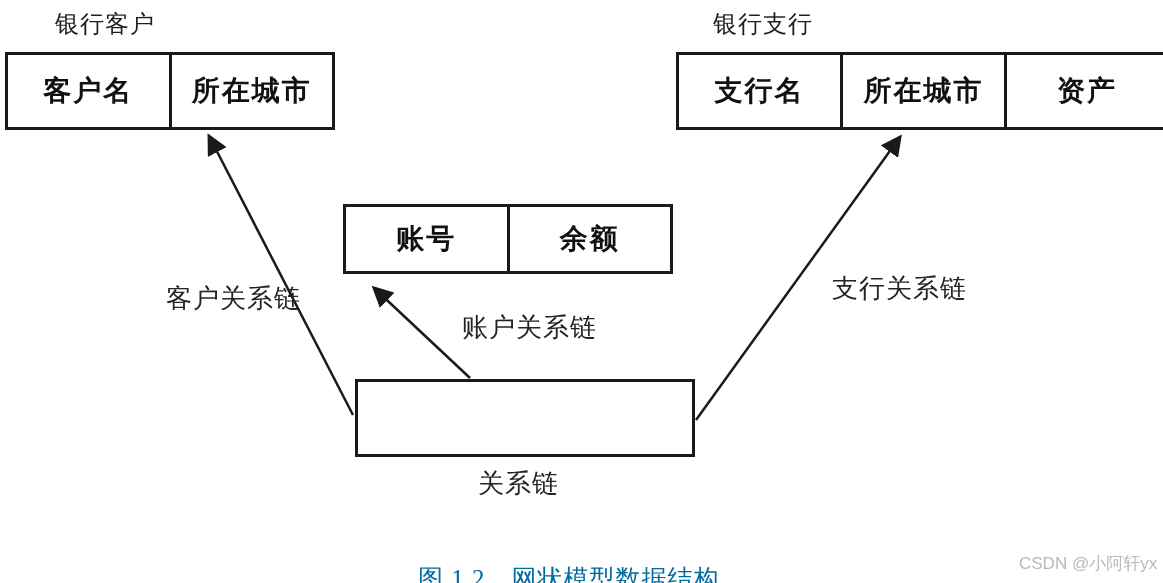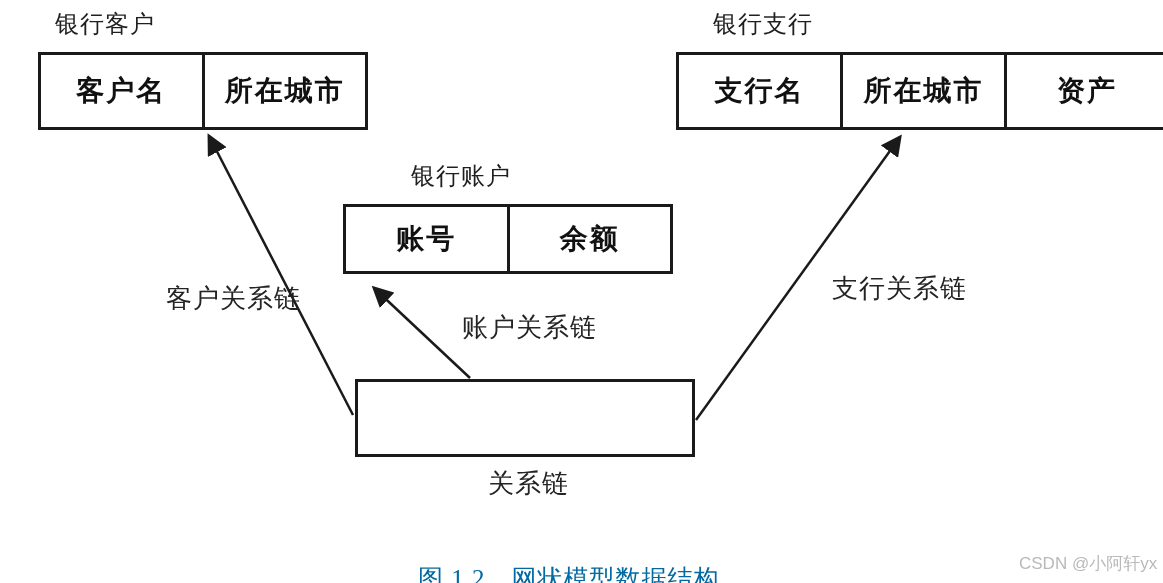--- a/index.html
+++ b/index.html
@@ -75,40 +75,39 @@
       <marker id="ah" viewBox="0 0 10 10" refX="8.5" refY="5" markerWidth="8.5" markerHeight="8.5" orient="auto-start-reverse">
         <path d="M0,0 L10,5 L0,10 z" fill="#1a1a1a"></path>
       </marker>
     </defs>
     <line x1="353" y1="415" x2="209" y2="136" stroke="#1a1a1a" stroke-width="2.5" marker-end="url(#ah)"></line>
     <line x1="470" y1="378" x2="374" y2="288" stroke="#1a1a1a" stroke-width="2.5" marker-end="url(#ah)"></line>
     <line x1="696" y1="420" x2="900" y2="137" stroke="#1a1a1a" stroke-width="2.5" marker-end="url(#ah)"></line>
   </svg>
 
   <div class="abs table-title" style="left:55px; top:8px;">银行客户</div>
-  <div class="abs record-table" style="left:5px; top:52px; width:330px; height:78px;margin-left:33px;">
+  <div class="abs record-table" style="left:5px; top:52px; width:330px; height:78px;">
     <div class="record-cell" style="width:165px;">客户名</div>
     <div class="record-cell" style="width:162px;">所在城市</div>
   </div>
 
   <div class="abs table-title" style="left:713px; top:8px;text-align:right;">银行支行</div>
   <div class="abs record-table" style="left:676px; top:52px; width:494px; height:78px;">
     <div class="record-cell" style="width:164px;">支行名</div>
     <div class="record-cell" style="width:164px;">所在城市</div>
     <div class="record-cell" style="width:160px;">资产</div>
   </div>
 
-  <div class="abs table-title" style="left:411px; top:160px;">银行账户</div>
   <div class="abs record-table" style="left:343px; top:204px; width:330px; height:70px;">
     <div class="record-cell" style="width:165px;">账号</div>
     <div class="record-cell" style="width:162px;border-radius:11px;">余额</div>
   </div>
 
   <div class="abs link-box" style="left:355px; top:379px; width:340px; height:78px;"></div>
-  <div class="abs edge-label" style="left:464px; top:466px;">关系链</div>
+  <div class="abs edge-label" style="left:454px; top:466px;">关系链</div>
 
   <div class="abs edge-label" style="left:142px; top:281px;">客户关系链</div>
   <div class="abs edge-label" style="left:438px; top:310px;">账户关系链</div>
   <div class="abs edge-label" style="left:808px; top:271px;text-align:center;">支行关系链</div>
 
   <div class="abs caption" style="left:418px; top:546px;">图 1.2　网状模型数据结构</div>
 
   <div class="abs watermark" style="left:1019px; top:552px;">CSDN @小阿轩yx</div>
 
 </div>

